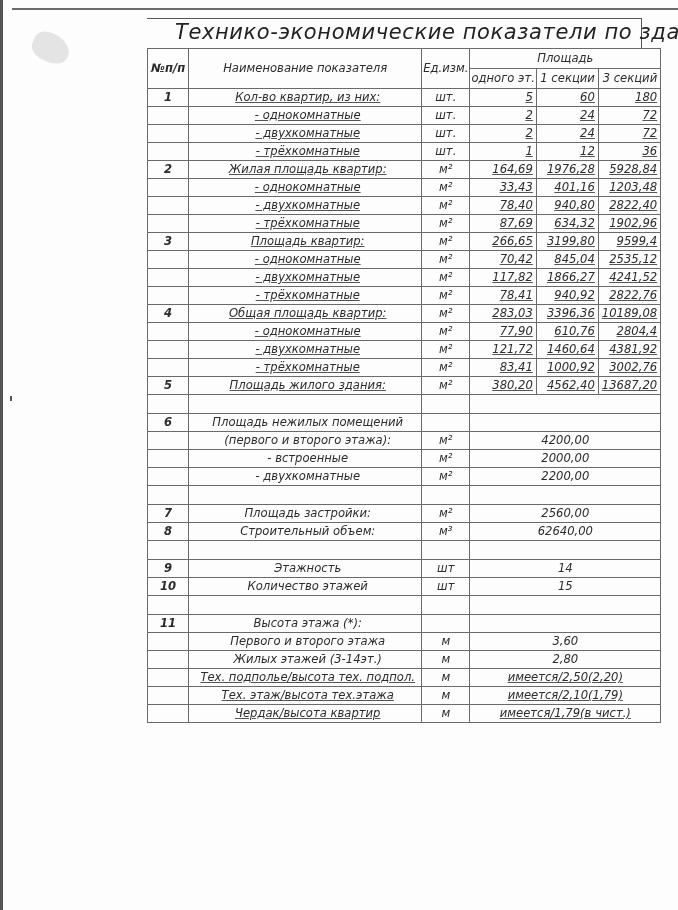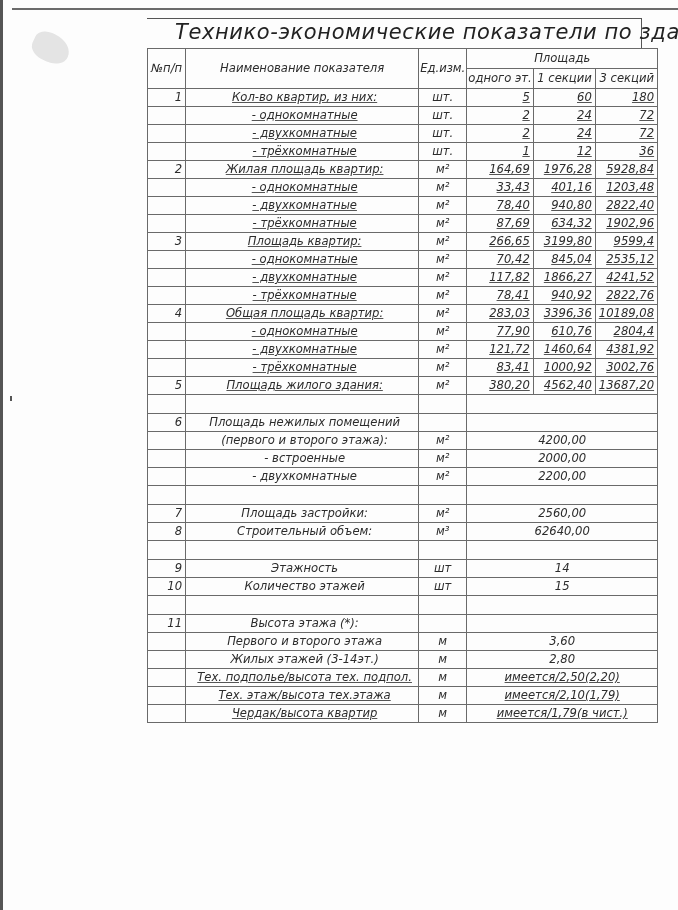--- a/index.html
+++ b/index.html
@@ -18,21 +18,21 @@
   .title {
     position:absolute; left:175px; top:20px; width:460px;
     font-style:italic; font-size:21px; letter-spacing:0.6px; color:#222;
     white-space:nowrap;
   }
   table {
     position:absolute; left:147px; top:48px; border-collapse:collapse;
     table-layout:fixed; font-style:italic; font-size:11.6px; color:#2c2c2c;
   }
   td { border:1px solid #6a6a6a; padding:0 3px; height:17px; line-height:17px; white-space:nowrap; overflow:hidden; }
-  td.num { text-align:right; }
+  td.num { text-align:center;font-weight:bold; }
   td.name { text-align:center; padding-left:8px; }
   td.unit { text-align:center; }
   td.val { text-align:right; }
   td.merged { text-align:center; }
   .u { text-decoration:underline; text-decoration-color:#555; }
   .hdr td { height:19px; }
   .blank td { height:18px; }
 </style>
 </head>
 <body>

